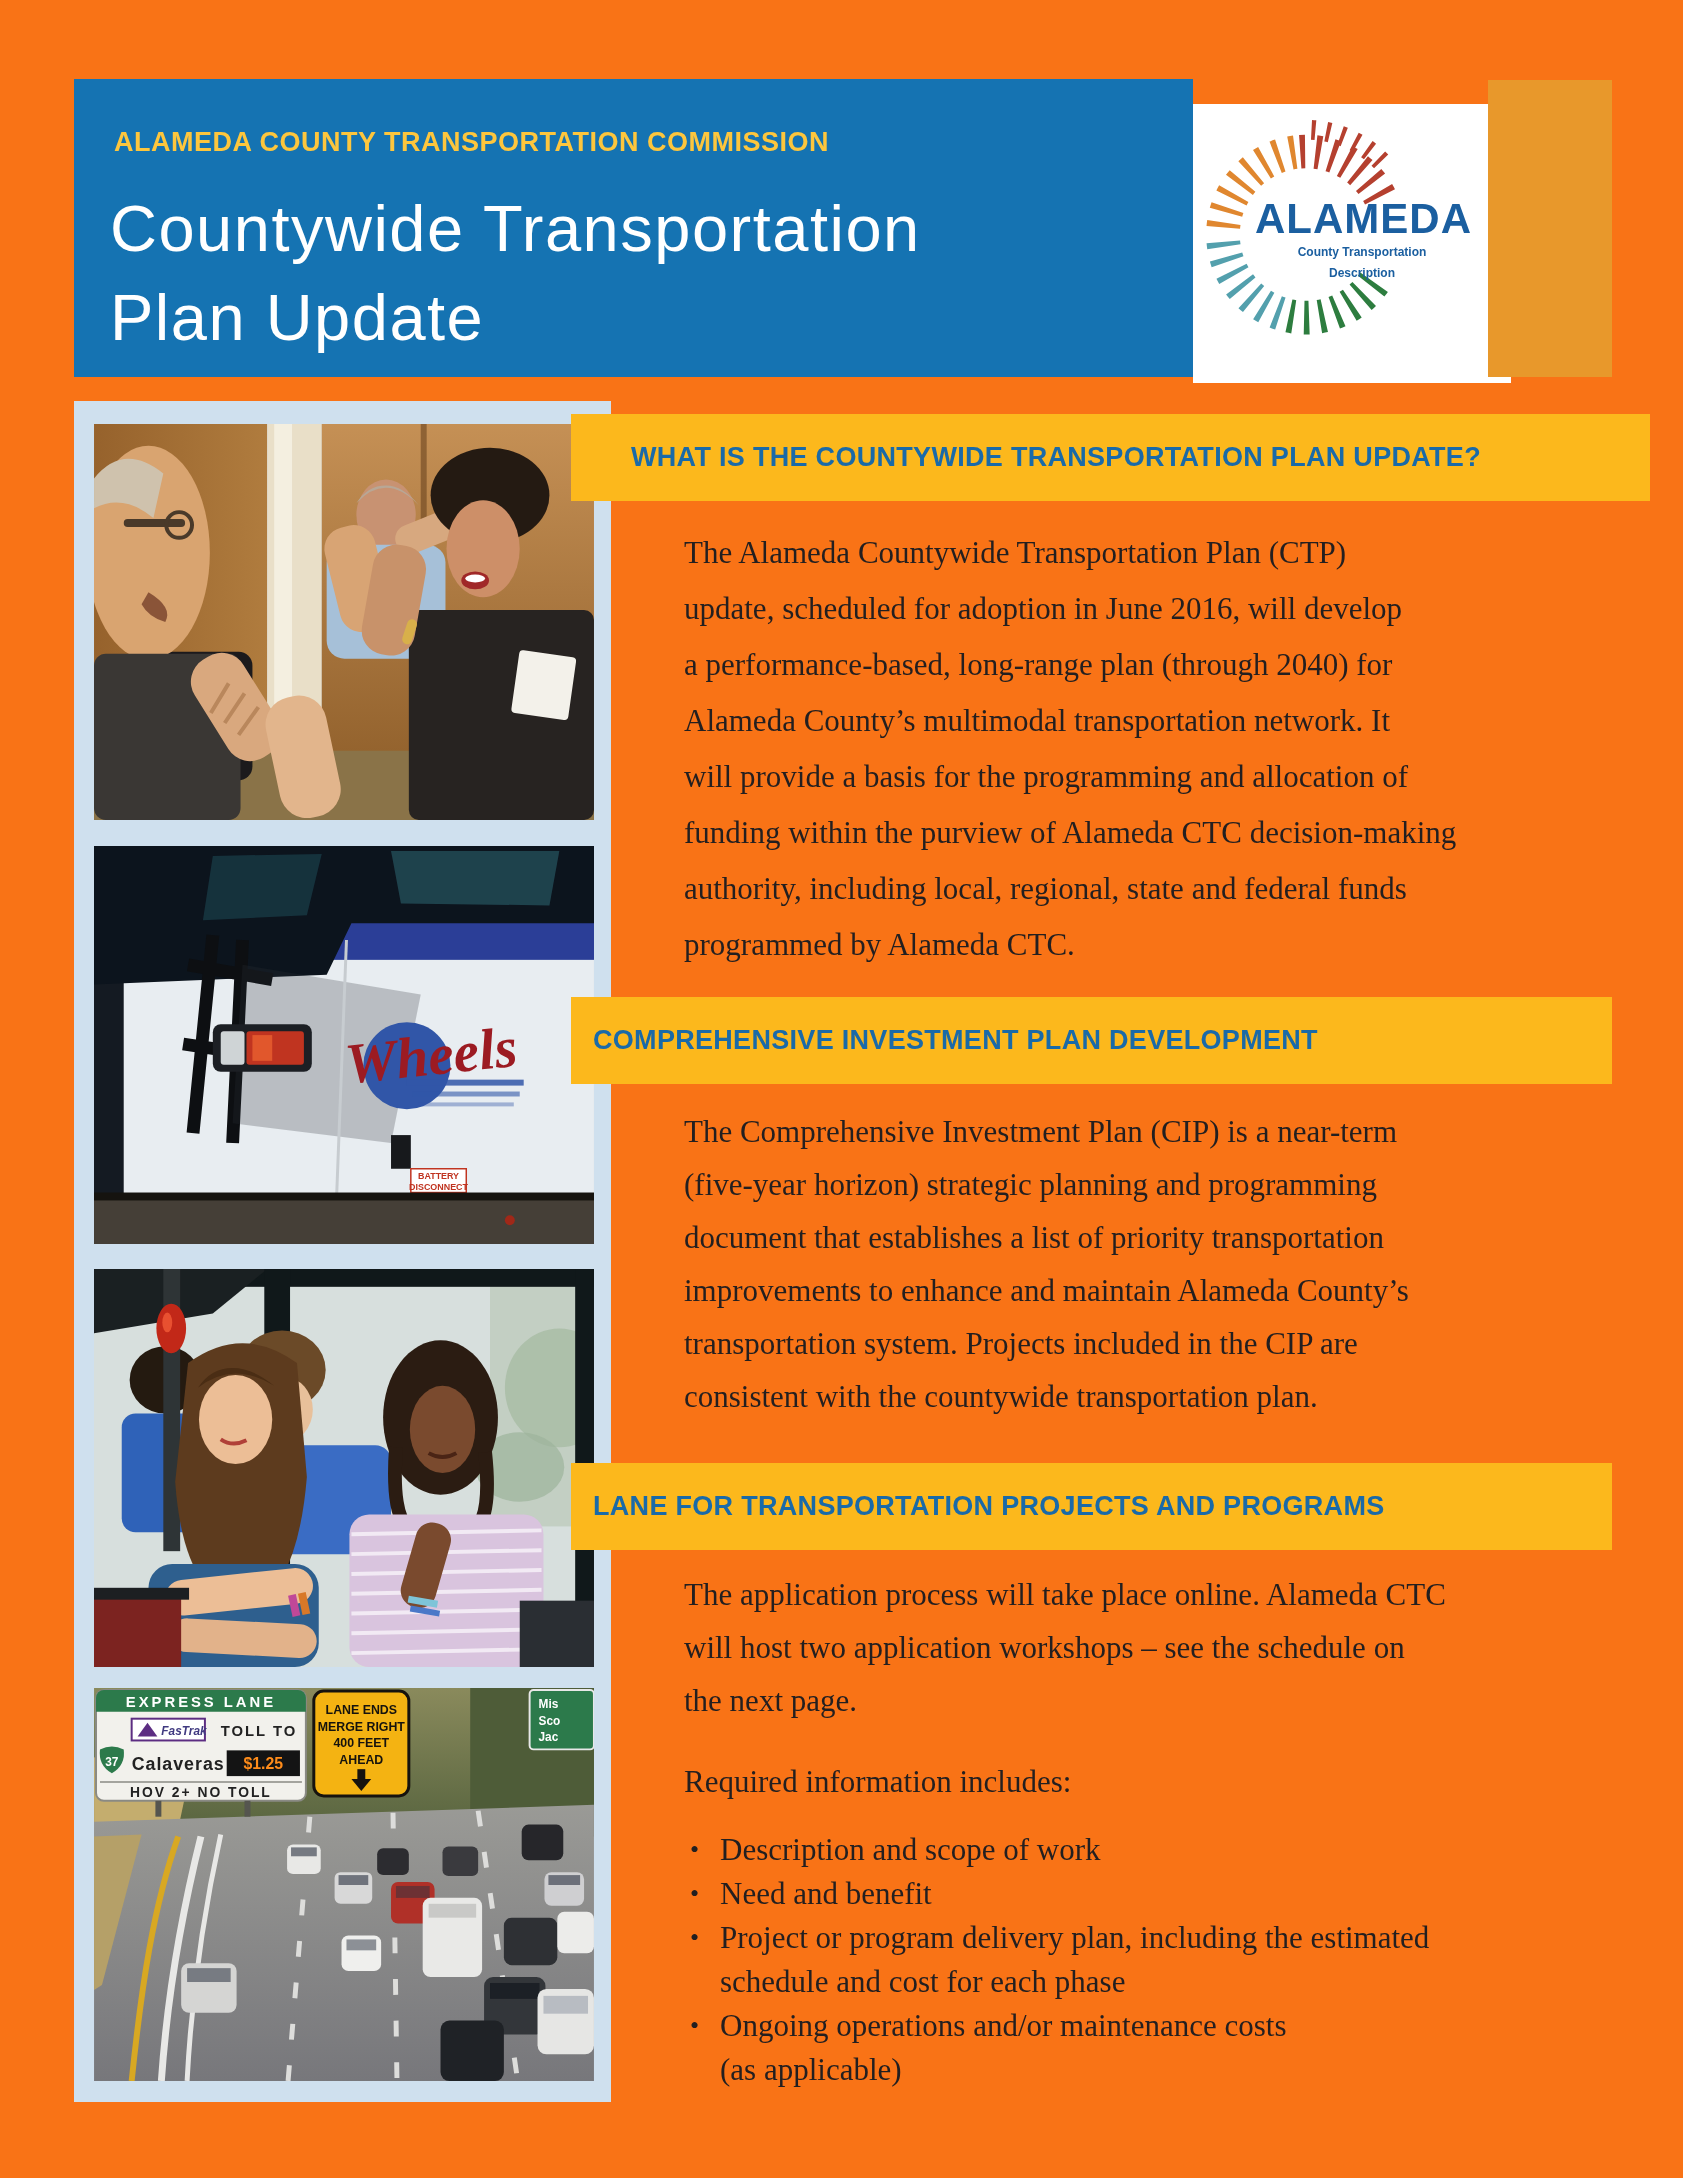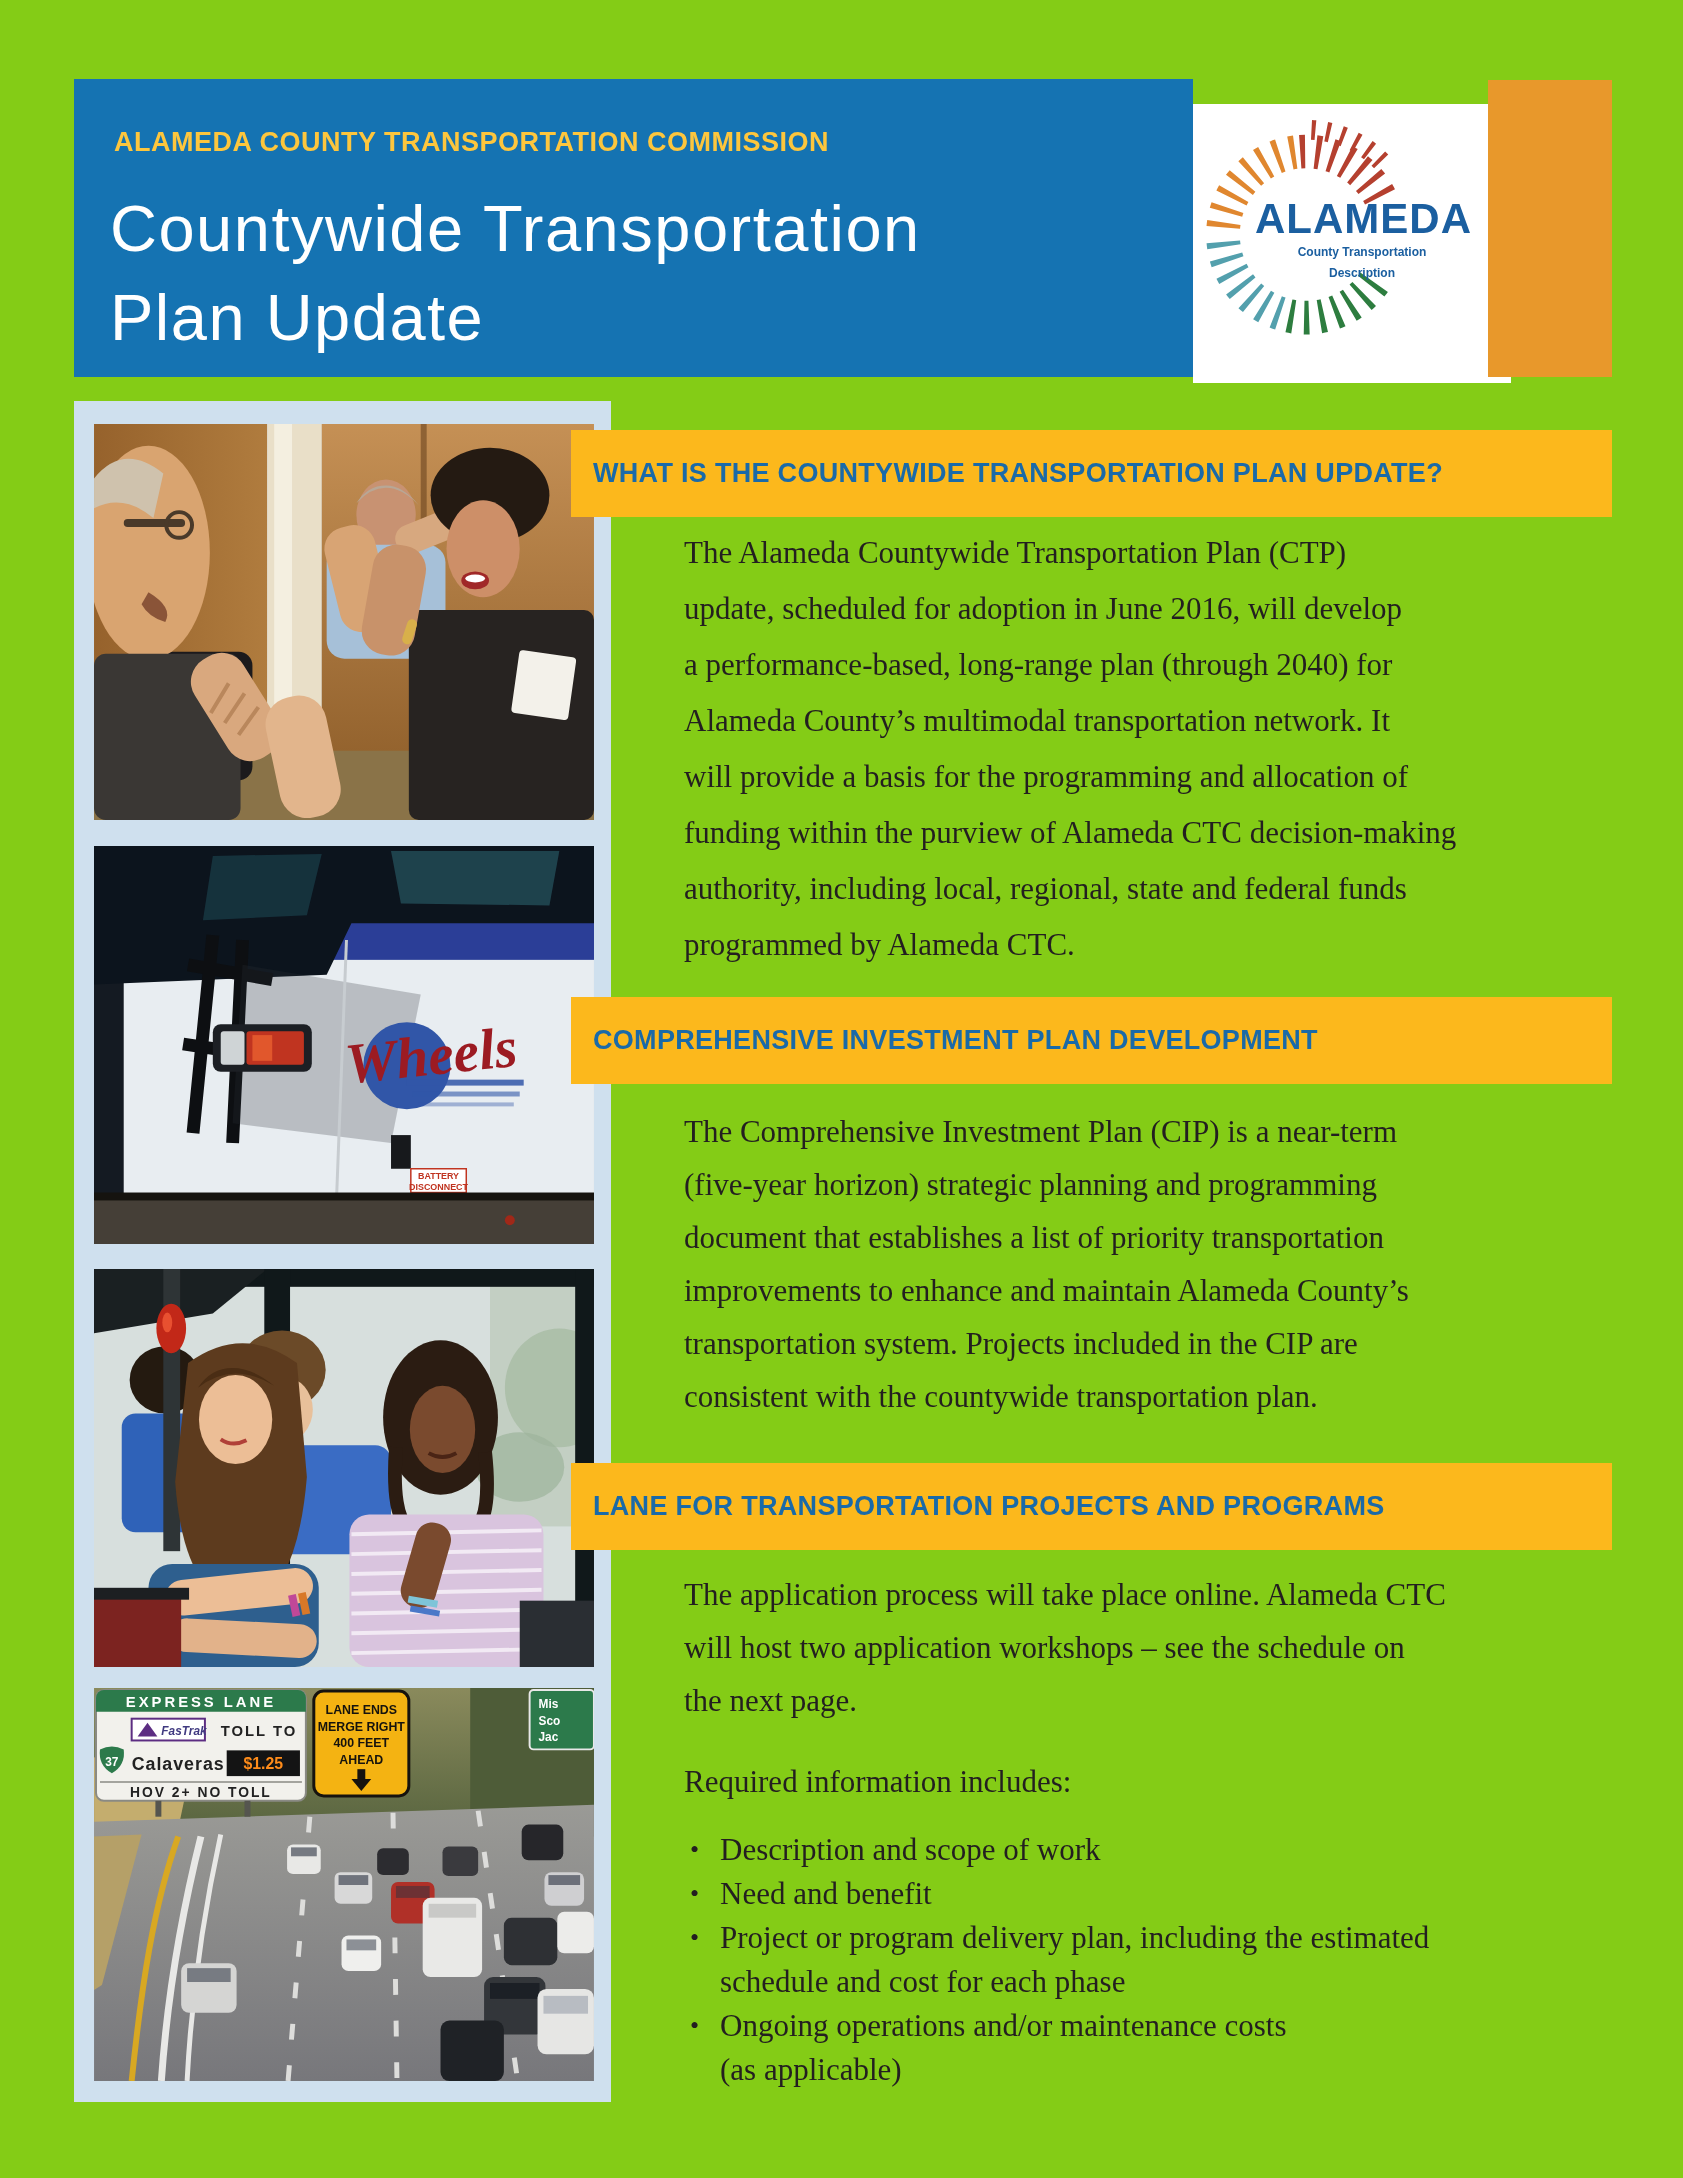--- a/index.html
+++ b/index.html
@@ -1,16 +1,16 @@
 <!DOCTYPE html>
 <html><head>
 <meta charset="utf-8">
 <style>
   html,body{margin:0;padding:0;background:#ffffff;}
-  #page{position:relative;width:1683px;height:2178px;background:#84cc16;overflow:hidden;
+  #page{position:relative;width:1683px;height:2178px;background:#f97316;overflow:hidden;
         font-family:"Liberation Sans",sans-serif;}
 
   
   .banner{position:absolute;left:74px;top:79px;width:1119px;height:298px;background:#1573b2;}
   .kicker{position:absolute;left:40px;top:48px;color:#fdc63d;font-size:27px;font-weight:bold;
           letter-spacing:0.5px;}
   .title{position:absolute;left:36px;top:77px;color:#ffffff;font-size:65px;line-height:89px;
          letter-spacing:1.5px;white-space:pre-line;font-weight:normal;margin-top:28px;}
 
   
@@ -31,21 +31,21 @@
   .photo svg{display:block;}
   .photo1{top:424px;height:396px;}
   .photo2{top:846px;height:398px;}
   .photo3{top:1269px;height:398px;}
   .photo4{top:1688px;height:393px;}
 
   
   .band{position:absolute;left:571px;width:1041px;height:87px;background:#fcb81c;z-index:3;}
   .band h2{margin:0;padding:0 0 0 22px;line-height:87px;font-size:27px;font-weight:bold;
            color:#1a6aa8;letter-spacing:0.3px;}
-  .band1{top:430px;} .band2{top:997px;} .band3{top:1463px;}
+  .band1{top:414px;padding-left:38px;} .band2{top:997px;} .band3{top:1463px;}
 
   
   .para,.list-intro,.bullets{position:absolute;left:684px;width:941px;color:#231f20;
         font-family:Liberation Serif, serif;font-size:31px;z-index:3;}
   .para{white-space:pre-line;}
   .para1{top:525px;line-height:56px;}
   .para2{top:1105px;line-height:53px;}
   .para3{top:1568px;line-height:53px;}
   .list-intro{top:1755px;line-height:53px;}
   .bullets{top:1828px;margin:0;padding:0;list-style:none;line-height:44px;}

